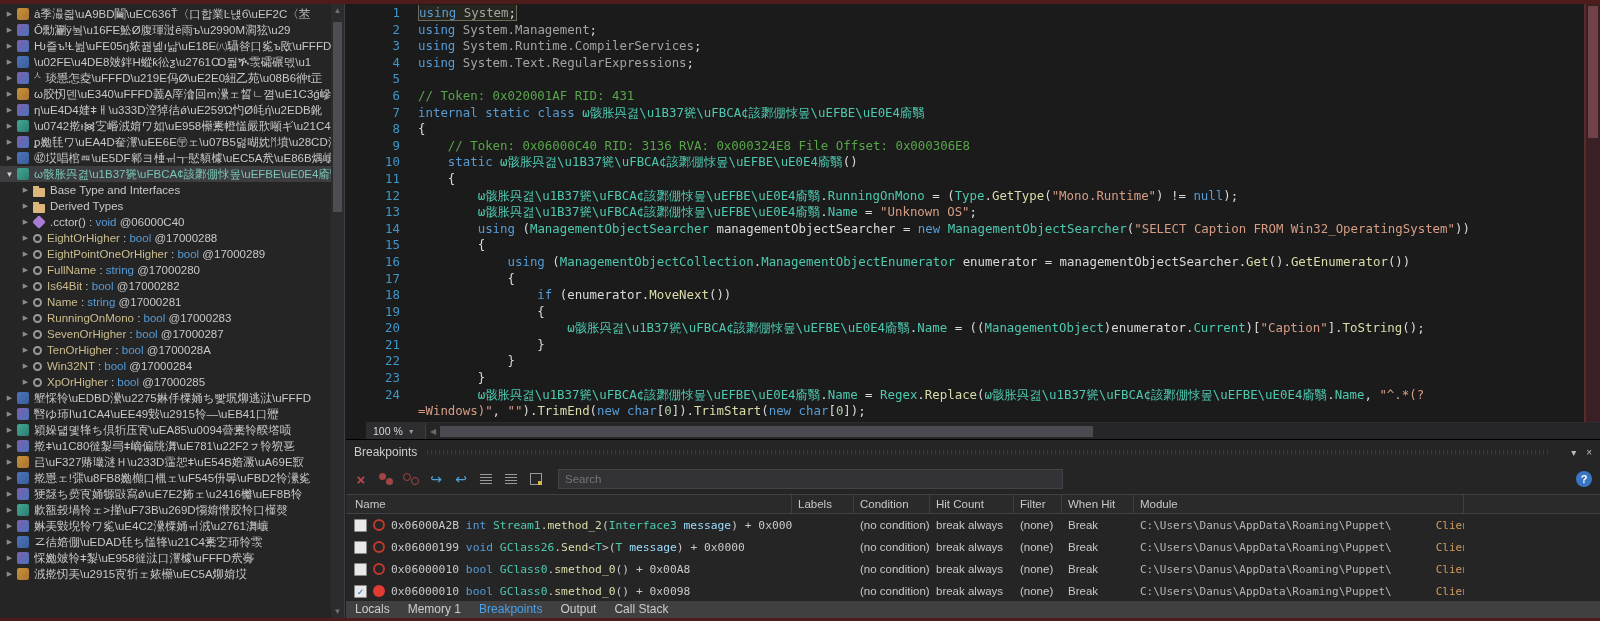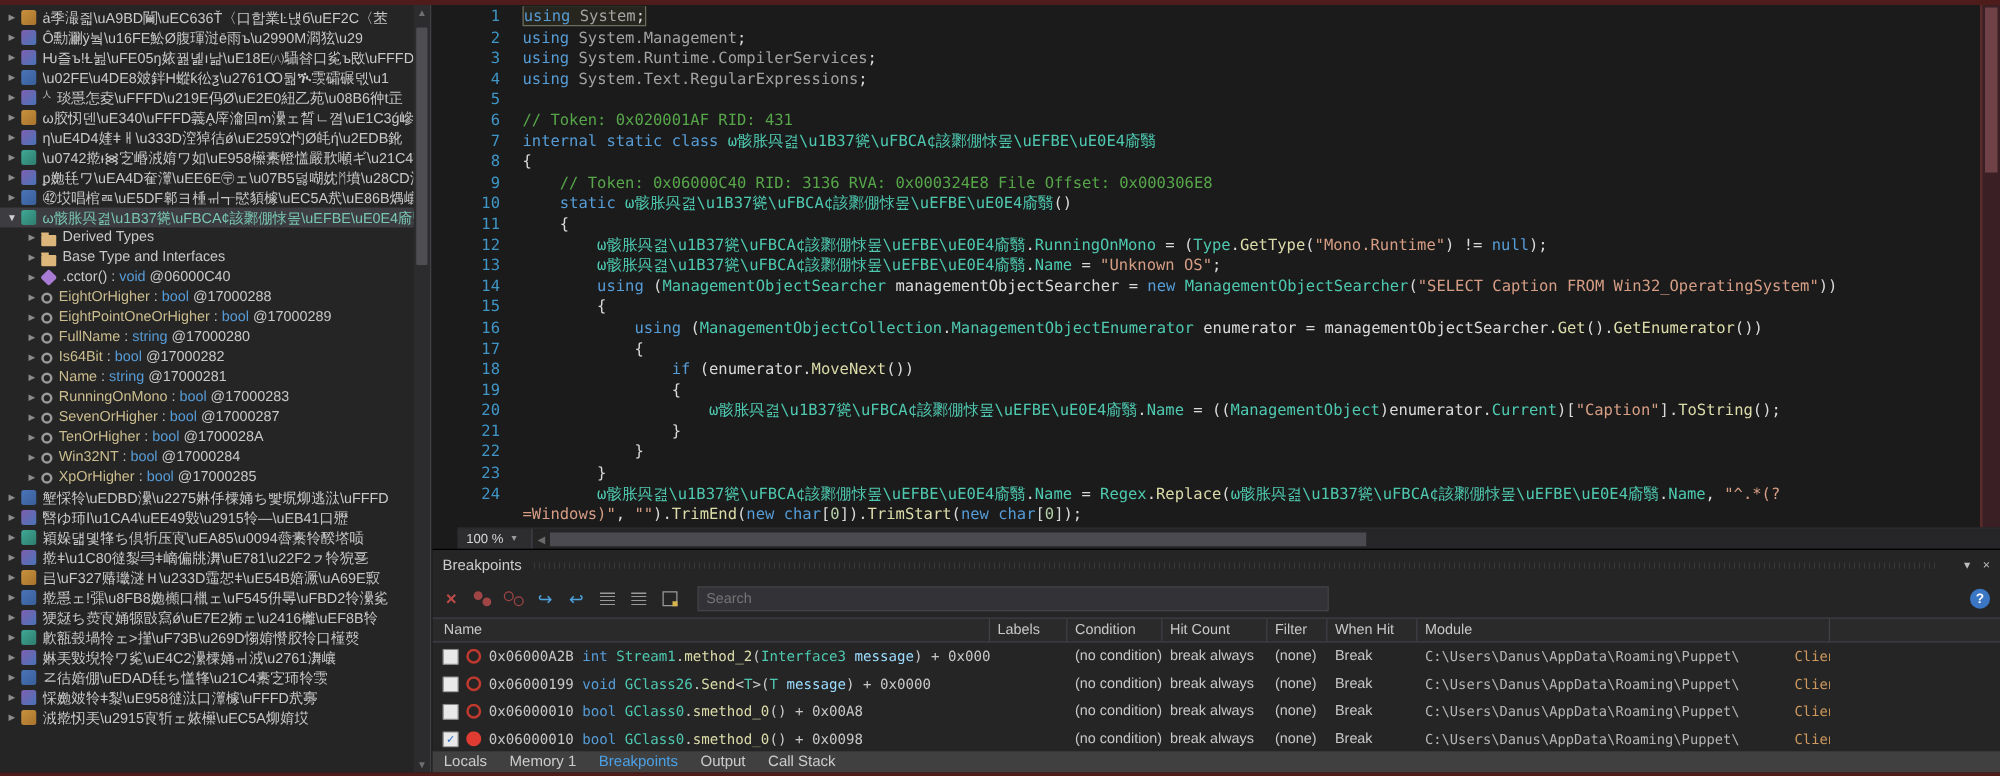--- a/index.html
+++ b/index.html
@@ -174,26 +174,26 @@
           <span class="tlab"><span class="tk-pl2">㊷㘷唱棺ㄿ\uE5DF䣗ヨ㮔ㆌ┱㦔䫉㯫\uEC5A㢤\uE86B㷒㠤</span></span>
         </div>
         <div class="trow sel" style="padding-left:3px">
           <span class="arr e">▼</span>
           <span class="tic ic-cls-t"></span>
           <span class="tlab"><span class="tk-tyl">ω骸胀㒷겶\u1B37㼻\uFBCA¢該鄹倗㤹뫂\uEFBE\uE0E4㢏翳</span></span>
         </div>
         <div class="trow" style="padding-left:19px">
           <span class="arr c">▶</span>
           <span class="tic ic-fld"></span>
+          <span class="tlab"><span class="tk-pl2">Base Type and Interfaces</span></span>
+        </div>
+        <div class="trow" style="padding-left:19px">
+          <span class="arr c">▶</span>
+          <span class="tic ic-fld"></span>
           <span class="tlab"><span class="tk-pl2">Derived Types</span></span>
-        </div>
-        <div class="trow" style="padding-left:19px">
-          <span class="arr c">▶</span>
-          <span class="tic ic-fld"></span>
-          <span class="tlab"><span class="tk-pl2">Base Type and Interfaces</span></span>
         </div>
         <div class="trow" style="padding-left:19px">
           <span class="arr c">▶</span>
           <span class="tic ic-mth"></span>
           <span class="tlab"><span class="tk-pl2">.cctor() : </span><span class="tk-kw">void</span><span class="tk-pl2"> @06000C40</span></span>
         </div>
         <div class="trow" style="padding-left:19px">
           <span class="arr c">▶</span>
           <span class="tic ic-prp"></span>
           <span class="tlab"><span class="tk-mem">EightOrHigher</span><span class="tk-pl2"> : </span><span class="tk-kw">bool</span><span class="tk-pl2"> @17000288</span></span>

